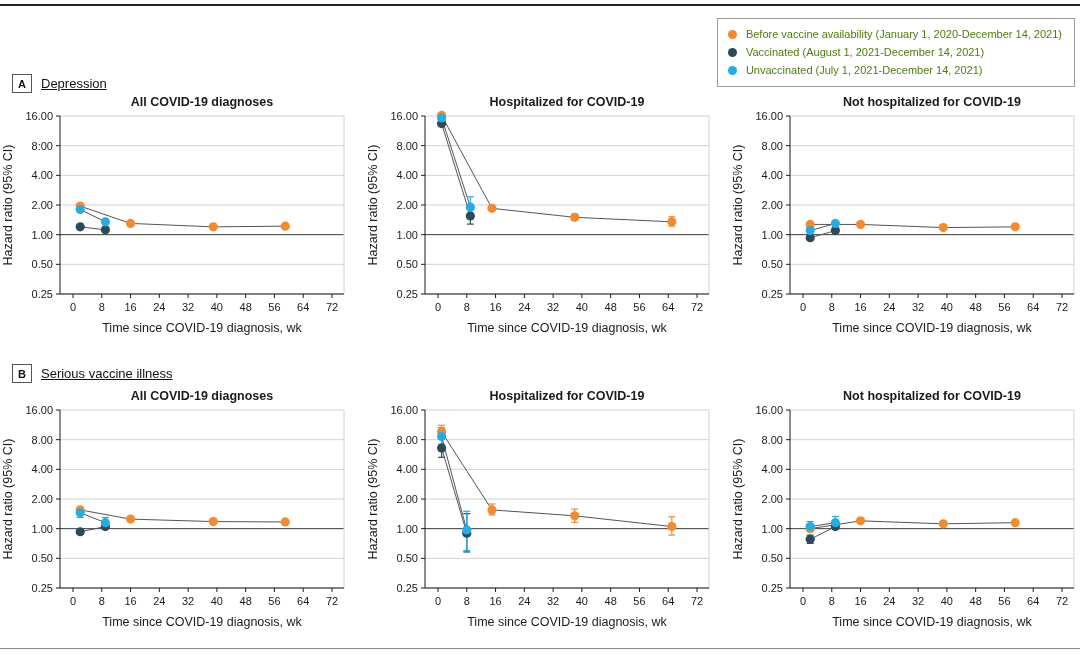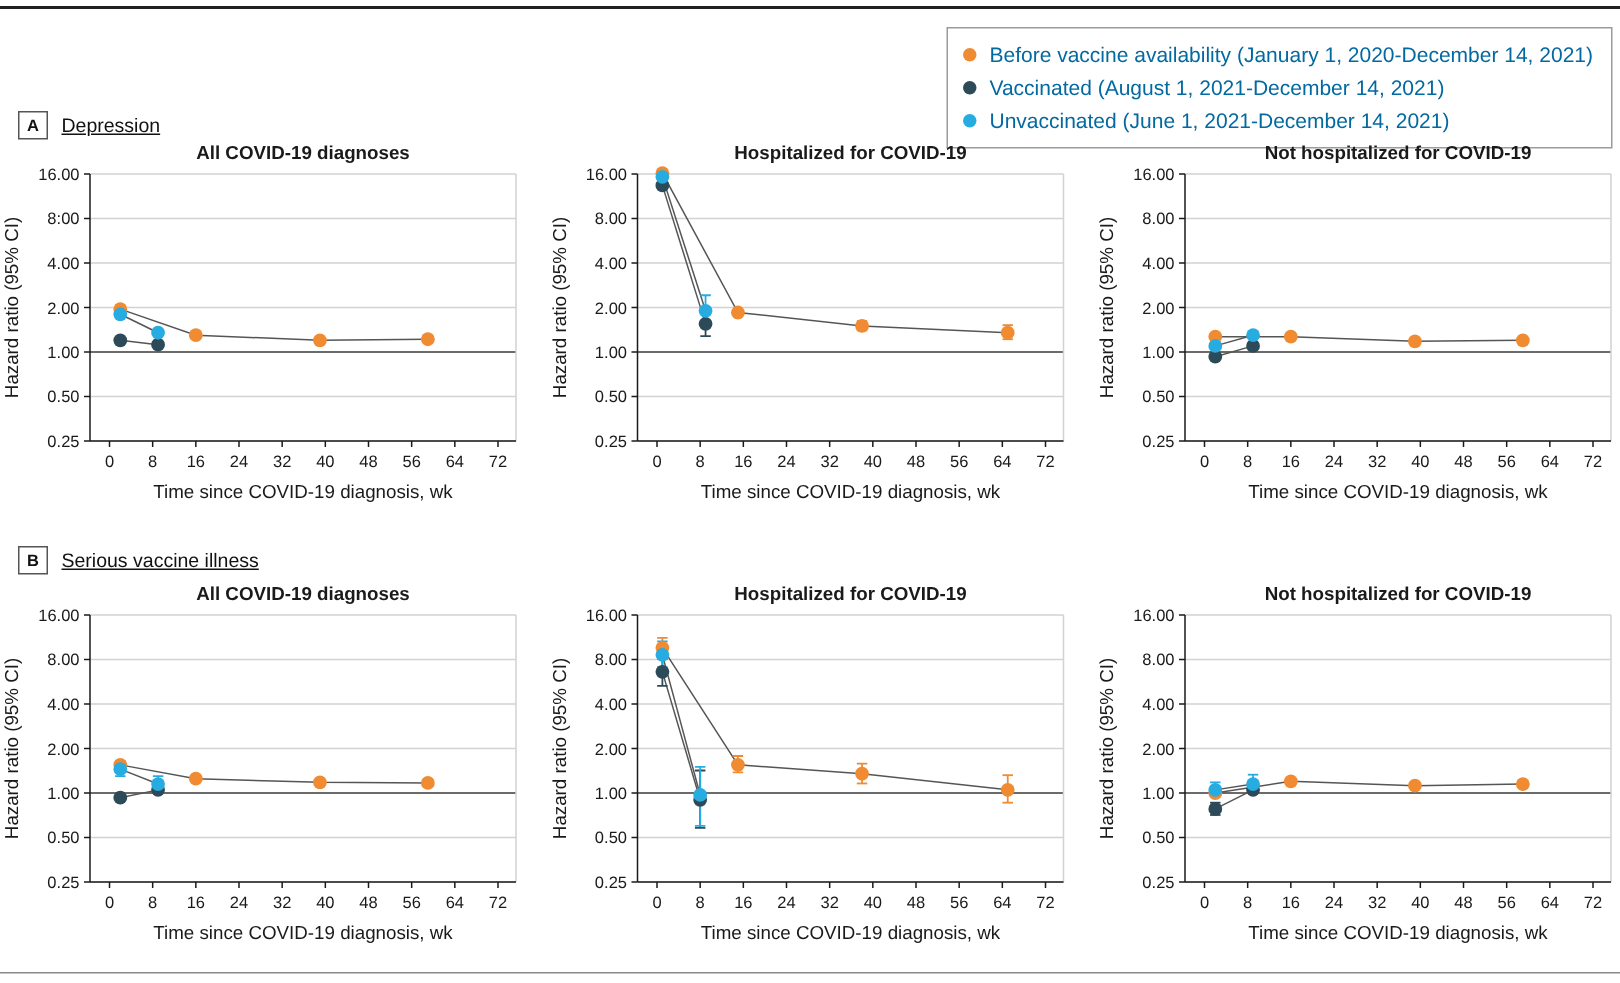--- a/index.html
+++ b/index.html
@@ -2,21 +2,21 @@
 <html><head>
 <meta charset="utf-8">
 <style>
   html,body{margin:0;padding:0;background:#fff;font-family:"Liberation Sans",sans-serif;}
   .figure{position:relative;width:1080px;height:655px;background:#fff;overflow:hidden;}
   .rule{position:absolute;left:0;right:0;}
   .rule.top{top:4px;height:2px;background:#222;}
   .rule.bottom{top:648px;height:1px;background:#8a8a8a;}
   .legend{position:absolute;top:18px;right:5px;border:1px solid #9b9b9b;background:#fff;
           padding:8px 12px 8px 10px;display:flex;flex-direction:column;gap:3px;}
-  .legend-row{display:flex;align-items:center;gap:9px;font-size:14px;color:#0369a1;line-height:1.35;}
+  .legend-row{display:flex;align-items:center;gap:9px;font-size:11px;color:#4d7c0f;line-height:1.35;}
   .legend-dot{width:9px;height:9px;border-radius:50%;flex:0 0 auto;}
   .section-header{position:absolute;left:12px;display:flex;align-items:center;gap:9px;}
   .tagbox{width:18px;height:17px;border:1px solid #555;display:flex;align-items:center;
           justify-content:center;font-size:11px;font-weight:bold;color:#111;background:#fff;}
   .seclabel{font-size:13px;color:#111;text-decoration:underline;}
   .panel{position:absolute;width:350px;height:252px;}
   svg text{fill:#1a1a1a;}
 </style>
 </head>
 <body>
@@ -28,21 +28,21 @@
     <div class="legend-row">
       <span class="legend-dot" style="background: rgb(240, 139, 50);"></span>
       <span>Before vaccine availability (January 1, 2020-December 14, 2021)</span>
     </div>
     <div class="legend-row">
       <span class="legend-dot" style="background: rgb(44, 74, 87);"></span>
       <span>Vaccinated (August 1, 2021-December 14, 2021)</span>
     </div>
     <div class="legend-row">
       <span class="legend-dot" style="background: rgb(39, 172, 226);"></span>
-      <span>Unvaccinated (June 1, 2021-December 14, 2021)</span>
+      <span>Unvaccinated (July 1, 2021-December 14, 2021)</span>
     </div>
   </div>
 
   <div class="section-header" style="top:74px;">
     <span class="tagbox">A</span>
     <span class="seclabel">Depression</span>
   </div>
 
   <div class="panel" style="left:0px;top:90px;"><svg width="350" height="252" viewBox="0 0 350 252">
         <defs>

